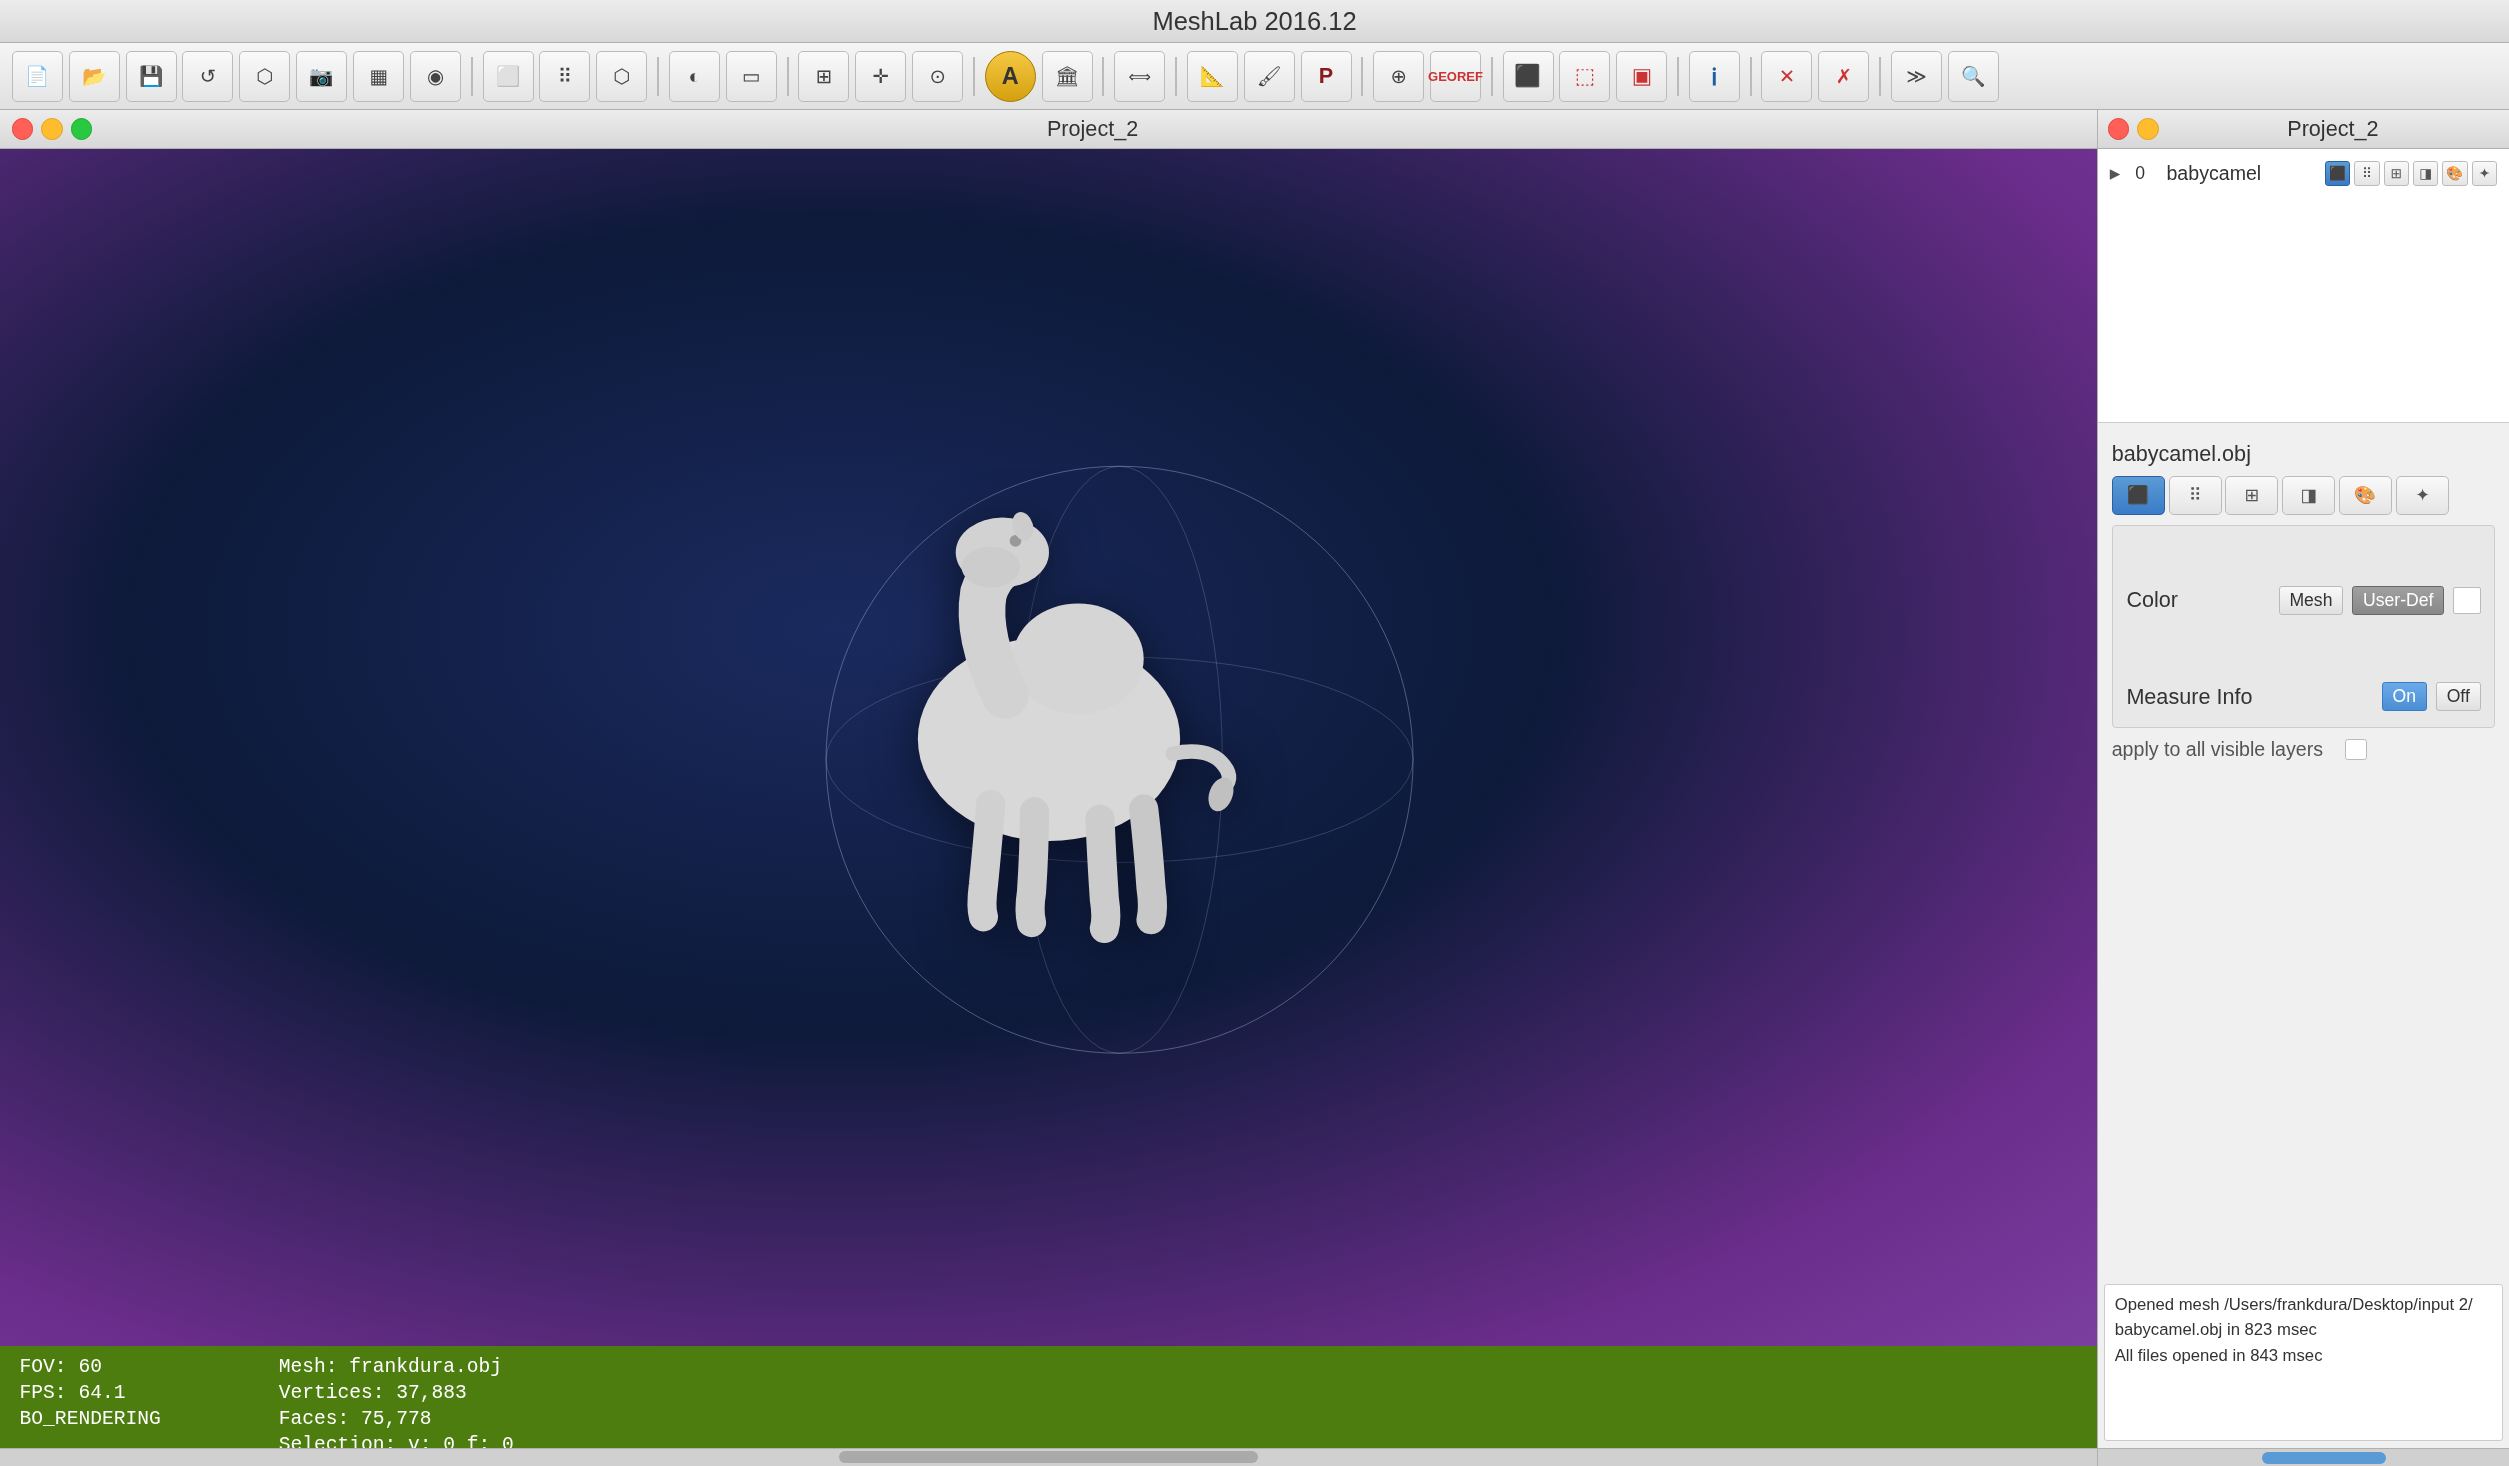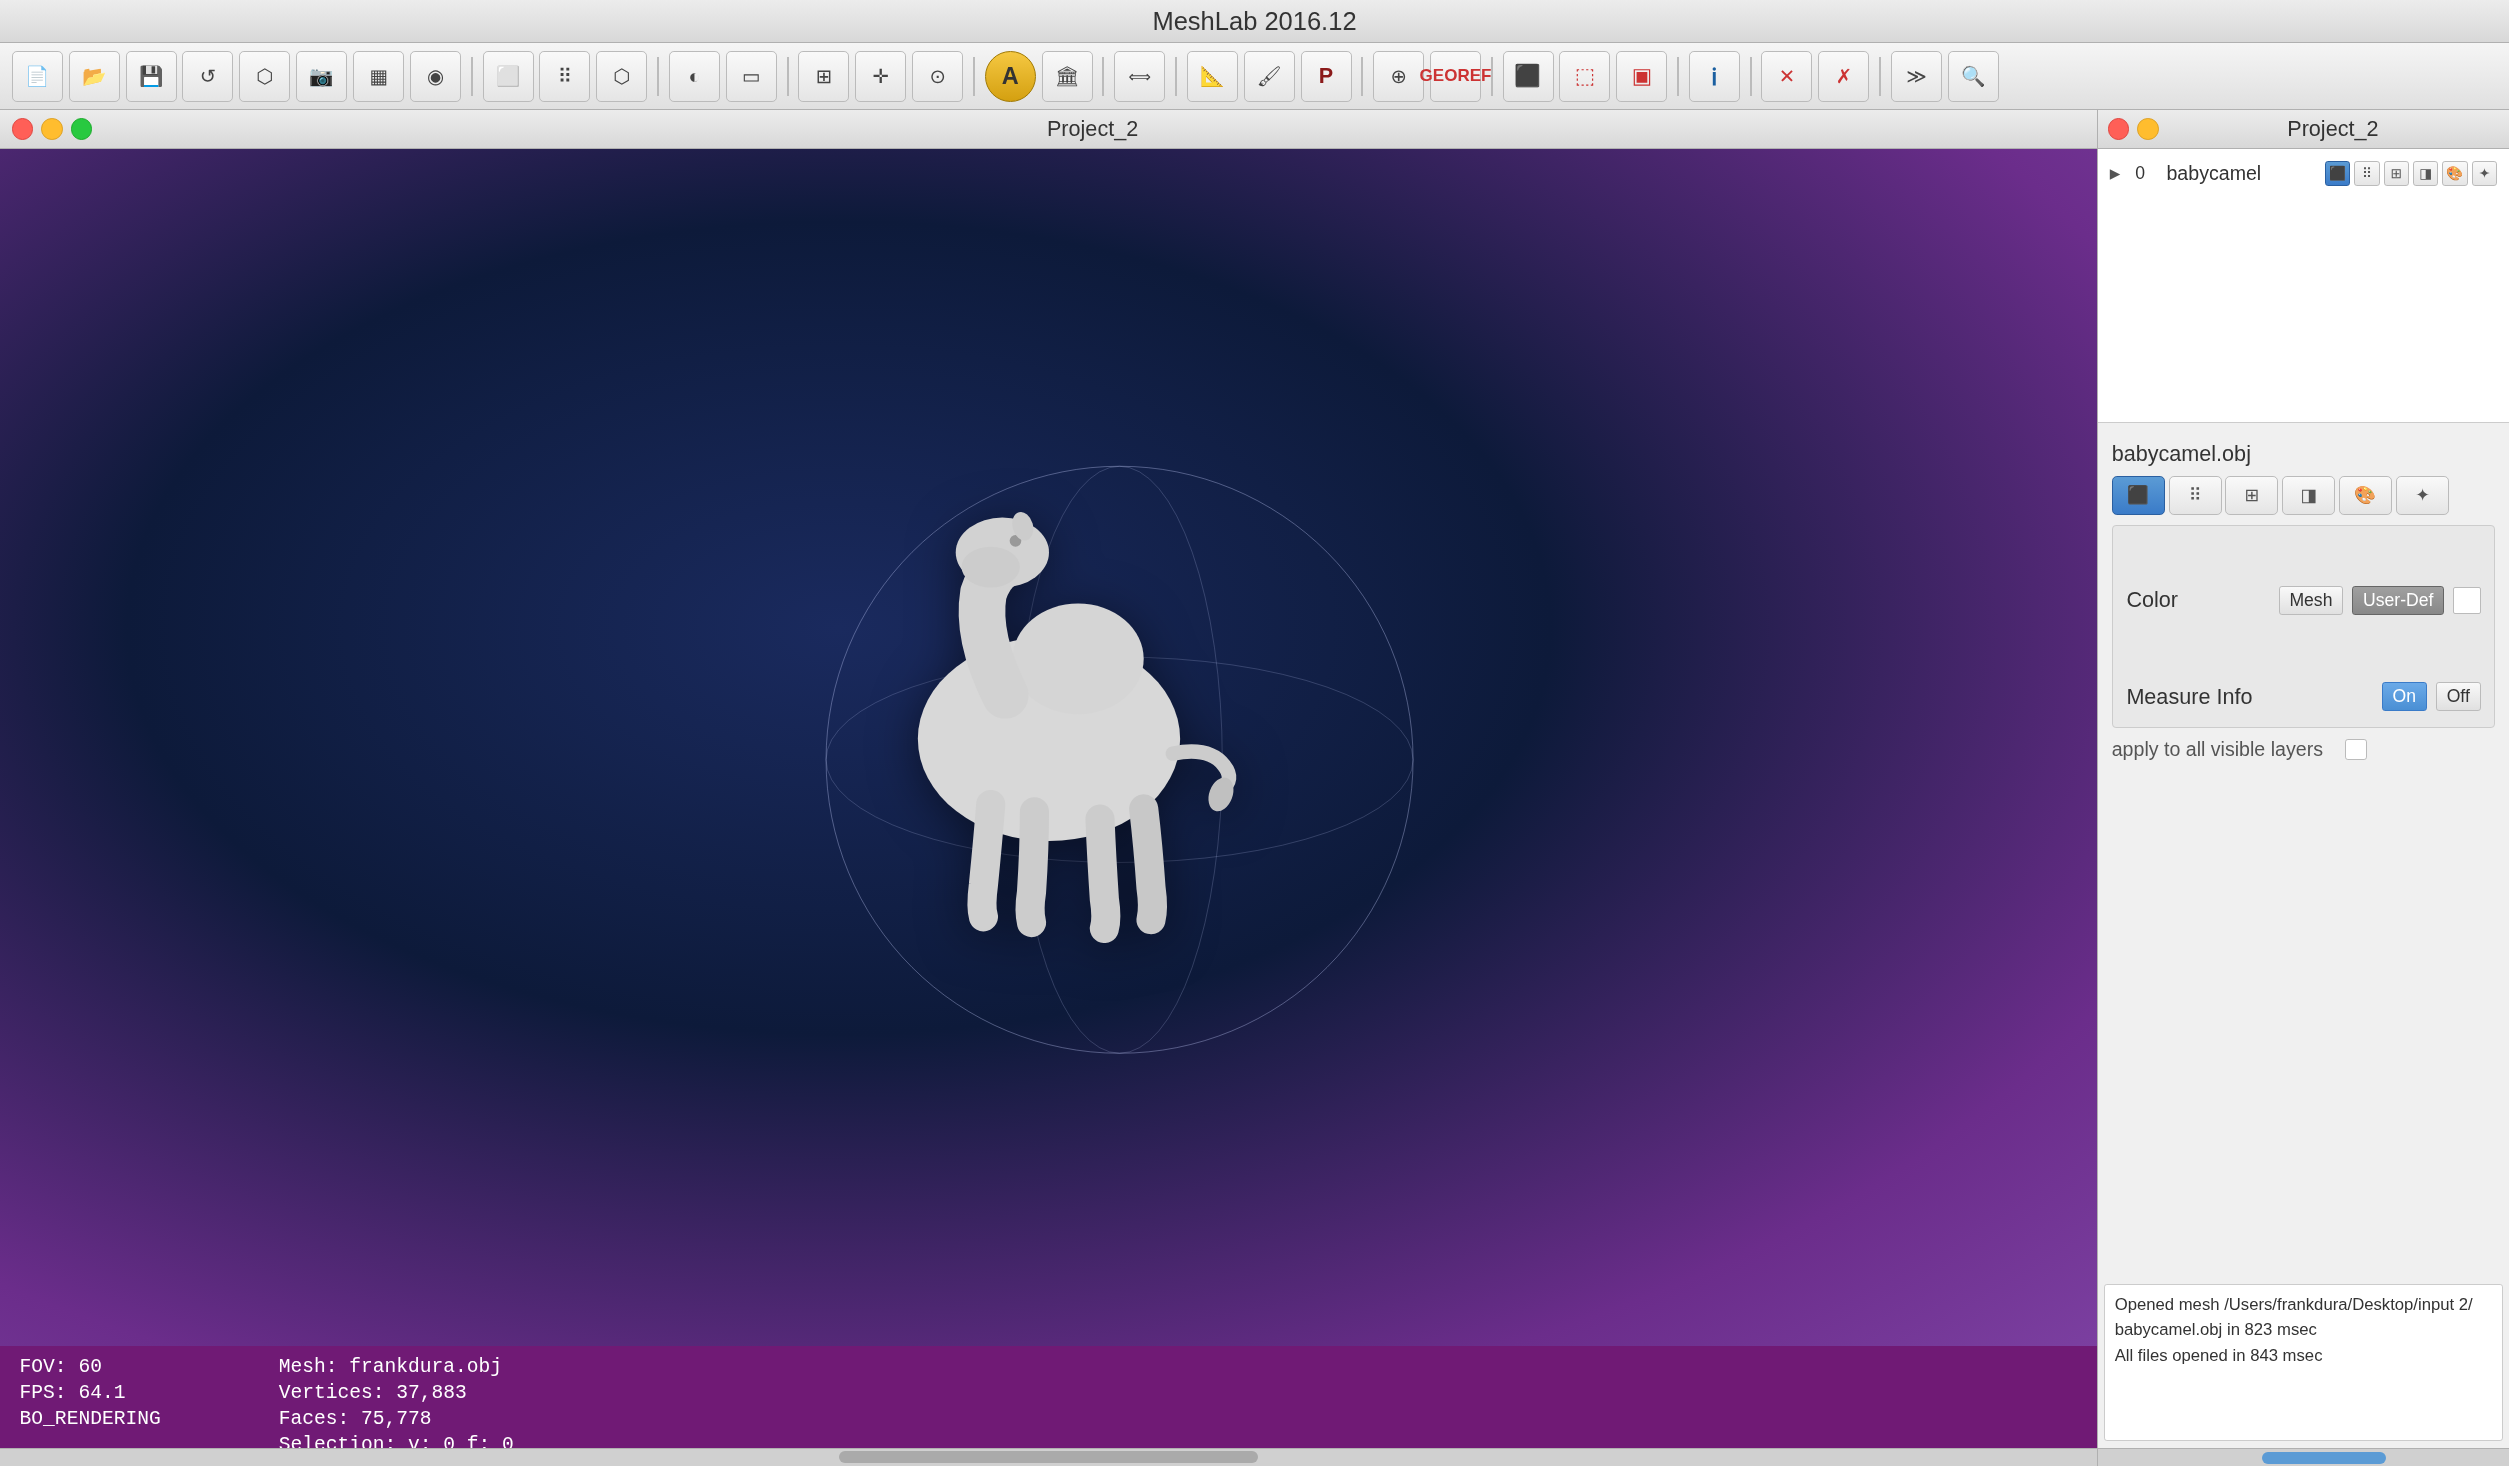--- a/index.html
+++ b/index.html
@@ -122,21 +122,21 @@
       left: 50%;
       top: 50%;
       transform: translate(-55%, -52%);
       width: 549px;
       height: 588px;
     }
 
     
     #status-bar {
       height: 102px;
-      background: #701a75;
+      background: #4d7c0f;
       padding: 9.8px 19.6px;
       display: flex;
       gap: 118px;
       align-items: flex-start;
     }
     .status-col {
       display: flex;
       flex-direction: column;
       gap: 3.9px;
     }
@@ -426,21 +426,21 @@
   <button class="toolbar-btn active" style="font-size:23.5px; font-weight:bold; background:linear-gradient(to bottom,#f5c842,#d4a010); border-color:#a07800; color:#333; border-radius:50%;">A</button>
   <button class="toolbar-btn">🏛</button>
   <div class="toolbar-separator"></div>
   <button class="toolbar-btn" style="font-size:15.7px;">⟺</button>
   <div class="toolbar-separator"></div>
   <button class="toolbar-btn">📐</button>
   <button class="toolbar-btn">🖌</button>
   <button class="toolbar-btn" style="font-size:21.6px; font-weight:bold; color:#8B1A1A;">P</button>
   <div class="toolbar-separator"></div>
   <button class="toolbar-btn">⊕</button>
-  <button class="toolbar-btn" style="font-size:17px; color:#cc3333; font-weight:bold;">GEOREF</button>
+  <button class="toolbar-btn" style="font-size:13px; color:#cc3333; font-weight:bold;">GEOREF</button>
   <div class="toolbar-separator"></div>
   <button class="toolbar-btn" style="color:#cc3333; font-size:21.6px;">⬛</button>
   <button class="toolbar-btn" style="color:#cc3333; font-size:21.6px;">⬚</button>
   <button class="toolbar-btn" style="color:#cc3333; font-size:21.6px;">▣</button>
   <div class="toolbar-separator"></div>
   <button class="toolbar-btn" style="color:#1a5fa0; font-size:23.5px; font-weight:bold;">ℹ</button>
   <div class="toolbar-separator"></div>
   <button class="toolbar-btn" style="color:#cc3333;">✕</button>
   <button class="toolbar-btn" style="color:#cc3333;">✗</button>
   <div class="toolbar-separator"></div>

